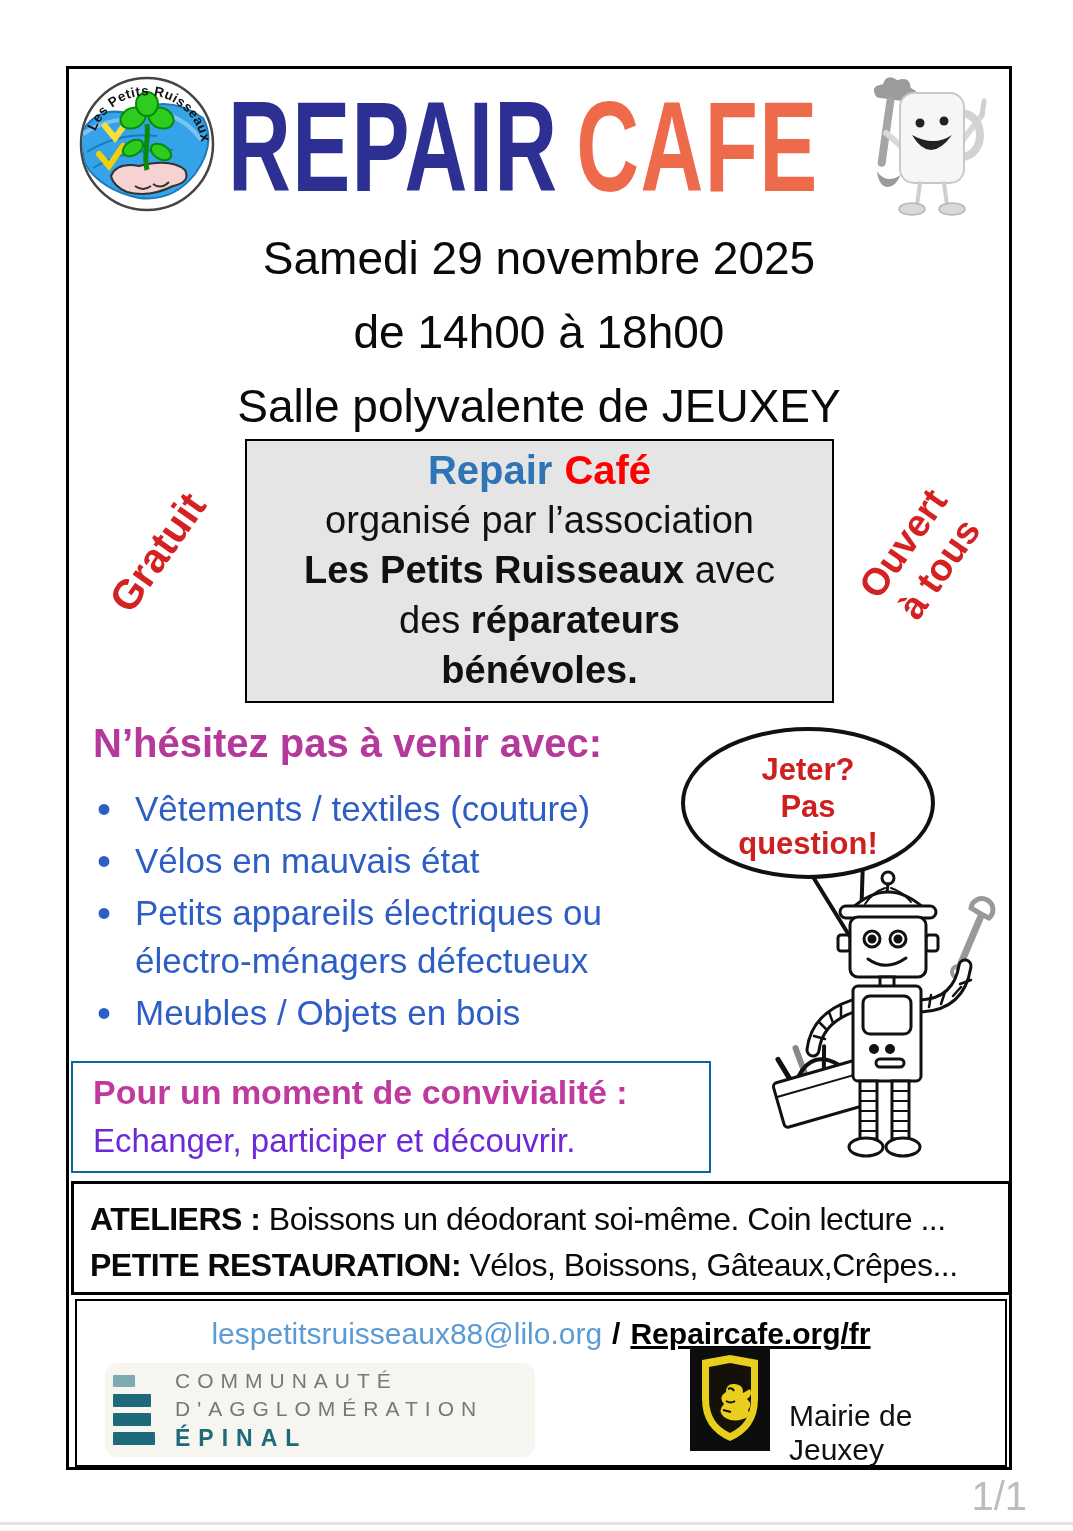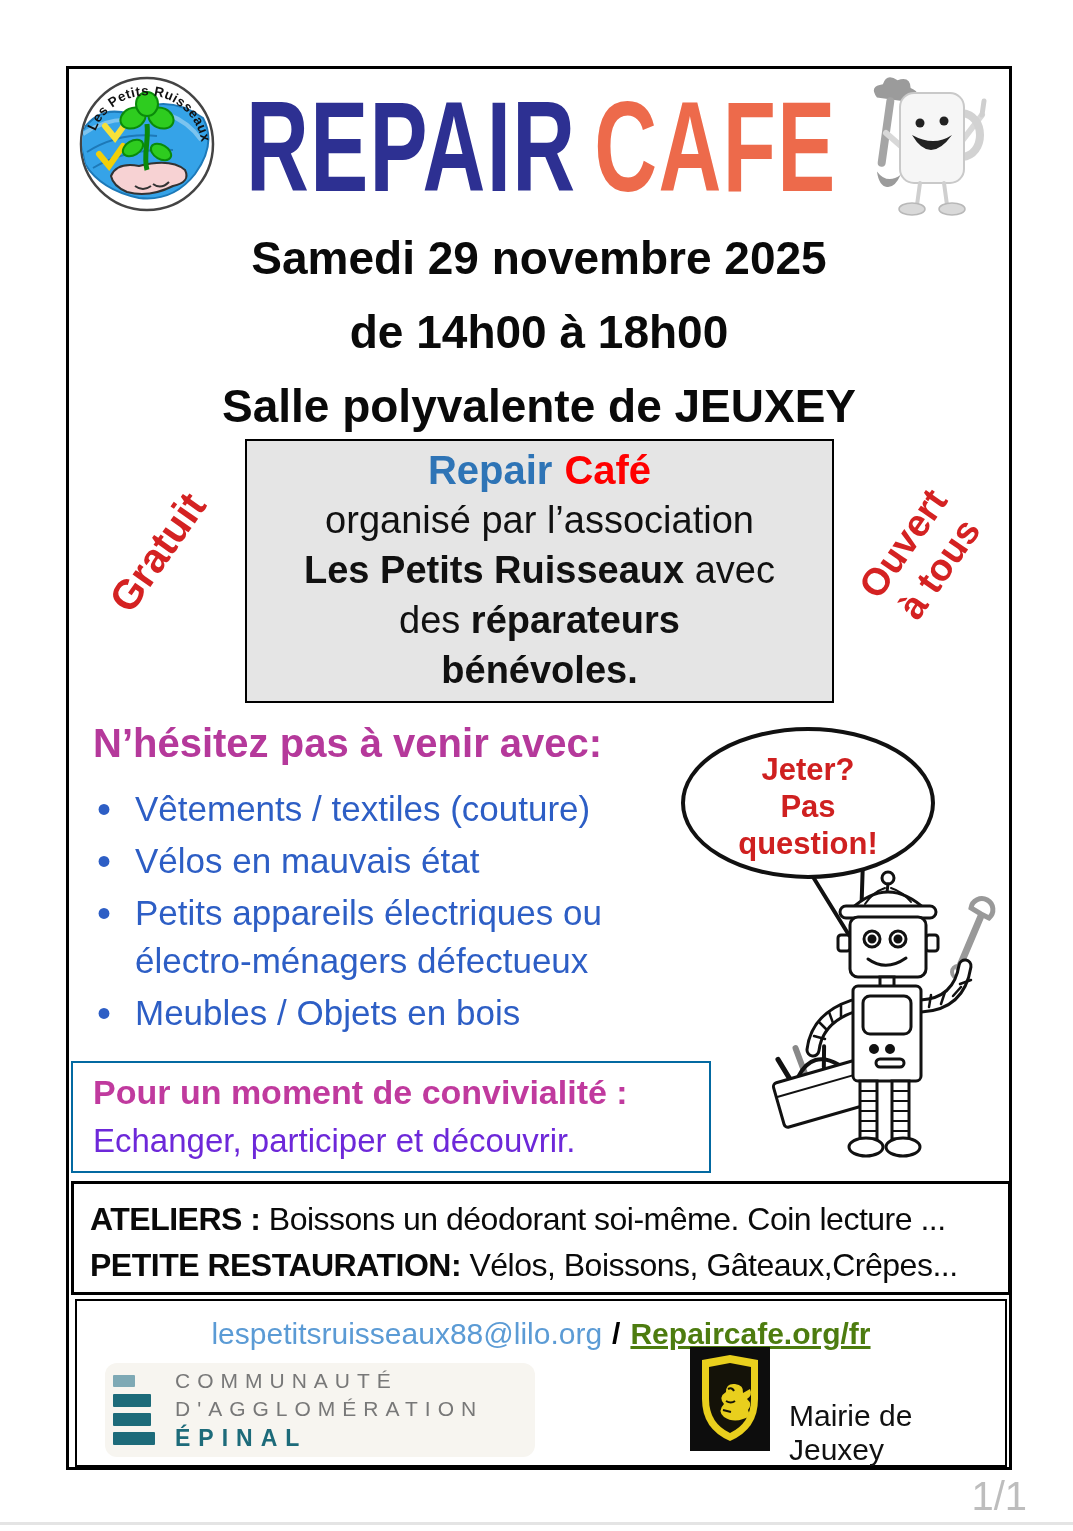--- a/index.html
+++ b/index.html
@@ -5,31 +5,31 @@
   html,body{margin:0;padding:0;background:#fff;}
   body{width:1073px;height:1531px;position:relative;overflow:hidden;
        font-family:"Liberation Sans","DejaVu Sans",sans-serif;color:#111;}
 
   
   .flyer{position:absolute;left:66px;top:66px;width:946px;height:1404px;
          border:3px solid #000;background:#fff;box-sizing:border-box;}
 
   
   .logo-svg{position:absolute;left:8px;top:5px;width:140px;height:140px;}
-  .title{position:absolute;left:152px;top:2px;width:640px;height:150px;
+  .title{position:absolute;left:134px;top:2px;width:640px;height:150px;
          display:flex;align-items:center;justify-content:center;white-space:nowrap;}
   .title-inner{font-size:128px;font-weight:800;letter-spacing:2px;
          transform:scaleX(0.68);transform-origin:center;}
   .title-blue{color:#2d3092;}
   .title-coral{color:#ed6a4b;margin-left:26px;}
   .mascot-svg{position:absolute;left:793px;top:0px;width:135px;height:152px;}
 
   
   .date-block{position:absolute;left:0;top:152px;width:100%;text-align:center;
-              font-weight:bold;font-size:46px;line-height:74px;color:#0a0a0a;}
+              font-weight:normal;font-size:46px;line-height:74px;color:#0a0a0a;}
 
   
   .note{color:#d42222;font-weight:bold;transform:rotate(-55deg);transform-origin:center;
         text-align:center;white-space:nowrap;}
   .note-left{position:absolute;left:14px;top:460px;width:150px;font-size:41px;}
   .note-right{position:absolute;left:777px;top:443px;width:150px;font-size:38px;line-height:44px;}
 
   
   .yellow-box{position:absolute;left:176px;top:370px;width:589px;height:264px;
               background:#e5e5e5;border:2px solid #000;box-sizing:border-box;
@@ -57,21 +57,21 @@
   .act-box{position:absolute;left:2px;top:1112px;width:940px;height:114px;
            border:3px solid #000;box-sizing:border-box;padding:12px 16px;}
   .act-line{font-size:32px;line-height:46px;white-space:nowrap;letter-spacing:-0.5px;color:#0a0a0a;}
 
   
   .footer-box{position:absolute;left:6px;top:1230px;width:932px;height:168px;
               border:2px solid #000;box-sizing:border-box;}
   .contact-line{text-align:center;margin-top:16px;font-size:30px;white-space:nowrap;}
   .email{color:#5b9bd5;}
   .sep{color:#000;font-weight:bold;margin:0 10px;}
-  .website{color:#4d7c0f;font-weight:bold;text-decoration:underline;}
+  .website{color:#000000;font-weight:bold;text-decoration:underline;}
   .agglo{position:absolute;left:28px;top:62px;width:430px;height:94px;background:#f7f5f0;
          display:flex;align-items:center;border-radius:12px;}
   .agglo-bars{width:48px;padding-left:8px;}
   .bar{border-radius:1px;}
   .bar1{width:22px;height:12px;background:#7ea9b5;margin-bottom:7px;}
   .bar2{width:38px;height:13px;background:#1d6b7a;margin-bottom:6px;}
   .bar3{width:38px;height:13px;background:#1d6b7a;margin-bottom:6px;}
   .bar4{width:42px;height:13px;background:#1d6b7a;}
   .agglo-text{margin-left:14px;}
   .agglo-l1,.agglo-l2{font-size:21px;letter-spacing:7px;color:#787878;line-height:28px;}

